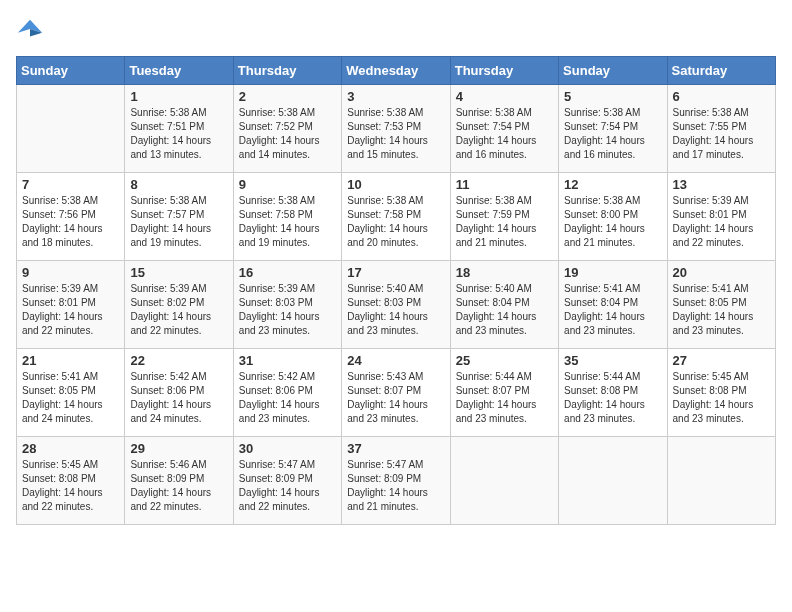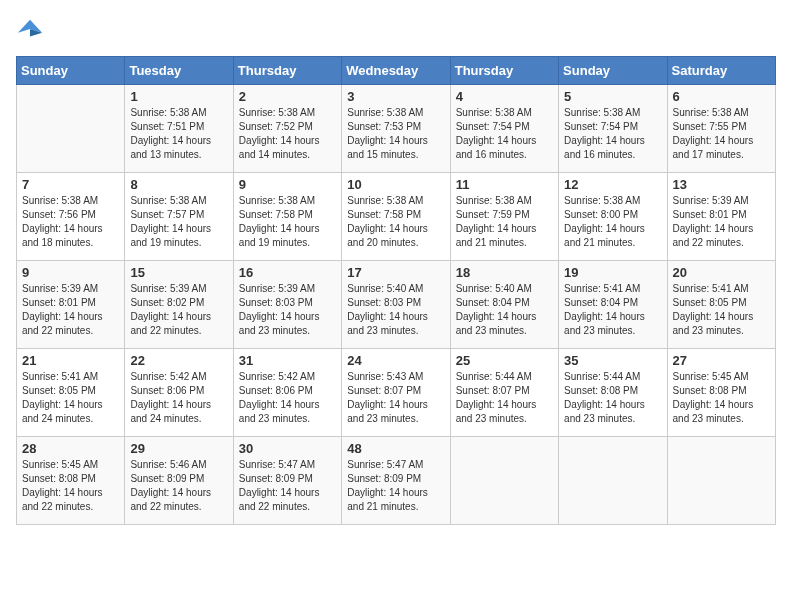--- a/index.html
+++ b/index.html
@@ -254,21 +254,21 @@
         </td>
         <td>
           <span class="day-num">29</span>
           <div class="day-info">Sunrise: 5:46 AM<br>Sunset: 8:09 PM<br>Daylight: 14 hours and 22 minutes.</div>
         </td>
         <td>
           <span class="day-num">30</span>
           <div class="day-info">Sunrise: 5:47 AM<br>Sunset: 8:09 PM<br>Daylight: 14 hours and 22 minutes.</div>
         </td>
         <td>
-          <span class="day-num">48</span>
+          <span class="day-num">37</span>
           <div class="day-info">Sunrise: 5:47 AM<br>Sunset: 8:09 PM<br>Daylight: 14 hours and 21 minutes.</div>
         </td>
         <td class="empty"></td>
         <td class="empty"></td>
         <td class="empty"></td>
       </tr>
     </tbody>
 </table>
 
 </body></html>

